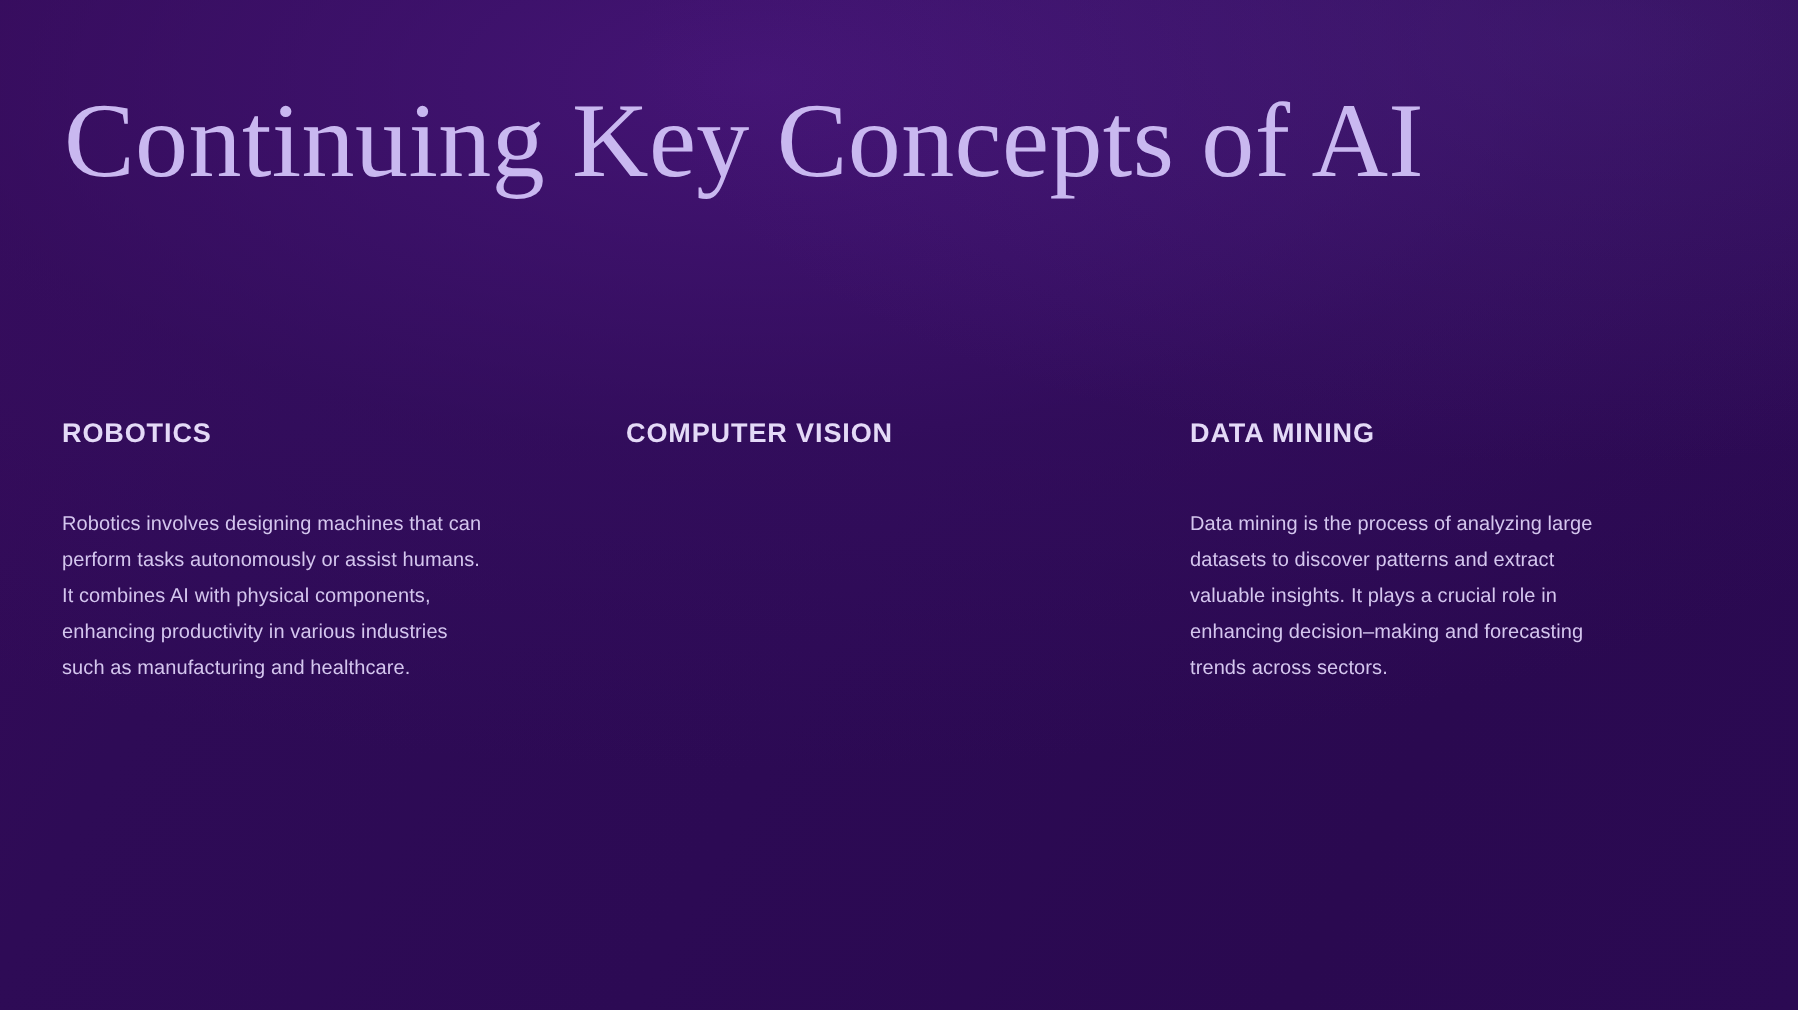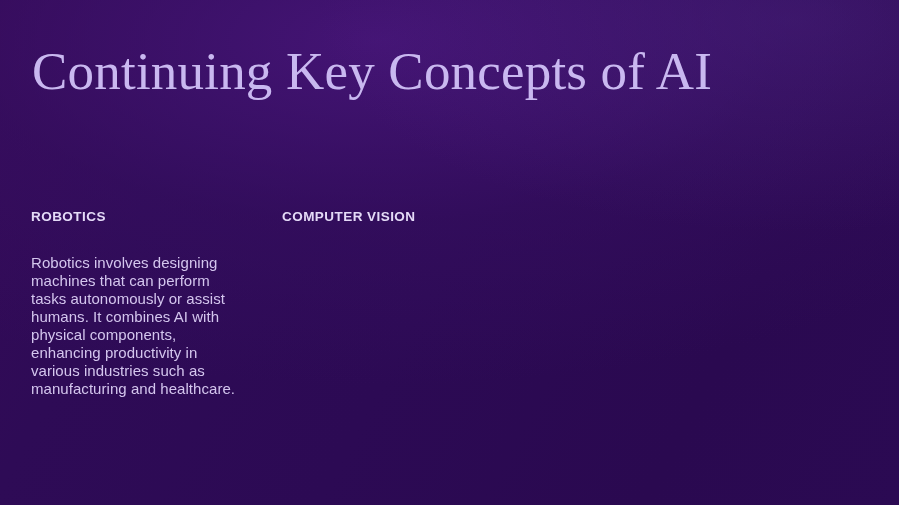--- a/index.html
+++ b/index.html
@@ -69,40 +69,40 @@
   }
 
   
   #columns {
     position: absolute;
     left: 31px;
     top: 208px;
     width: 836px;
     display: grid;
     grid-template-columns: 210px 210px 210px;
-    column-gap: 41px;
+    column-gap: 72px;
   }
 
   .column-heading {
     margin: 0;
     font-family: "Liberation Sans", sans-serif;
     font-weight: bold;
     font-size: 13.5px;
     line-height: 18px;
     letter-spacing: 0.45px;
     color: #e4daf7;
     text-transform: uppercase;
   }
 
   .column-body {
     margin: 0;
     padding-top: 28px;
     font-family: "Liberation Sans", sans-serif;
     font-weight: 400;
-    font-size: 15px;
+    font-size: 10px;
     line-height: 18px;
     letter-spacing: 0.05px;
     color: #d4c6ee;
   }
 </style>
 </head>
 <body>
 
 <div id="slide">
   <div id="slide-content">
@@ -113,16 +113,20 @@
 
       <div class="column">
         <h2 class="column-heading">ROBOTICS</h2>
         <p class="column-body">Robotics involves designing machines that can perform tasks autonomously or assist humans. It combines AI with physical components, enhancing productivity in various industries such as manufacturing and healthcare.</p>
       </div>
 
       <div class="column">
         <h2 class="column-heading">COMPUTER VISION</h2>
       </div>
 
+      <div class="column">
+        <h2 class="column-heading">DATA MINING</h2>
+        <p class="column-body">Data mining is the process of analyzing large datasets to discover patterns and extract valuable insights. It plays a crucial role in enhancing decision–making and forecasting trends across sectors.</p>
+      </div>
 
     </div>
   </div>
 </div>
 
 </body></html>

